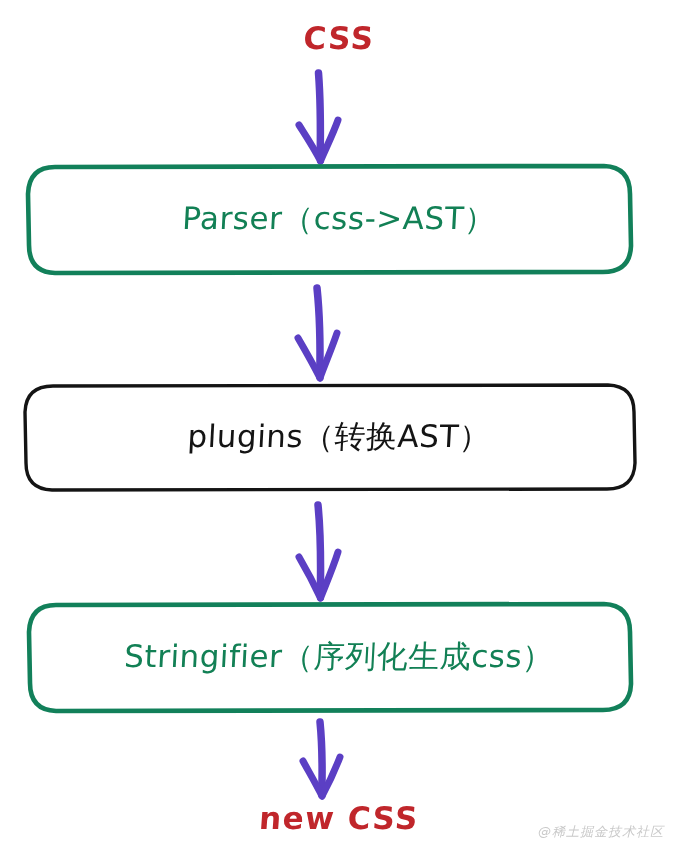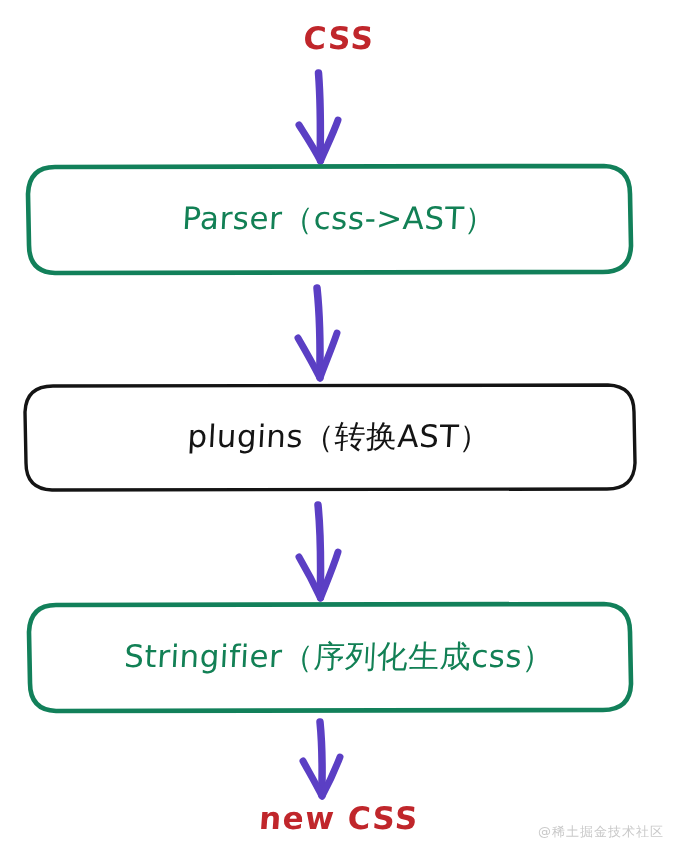--- a/index.html
+++ b/index.html
@@ -78,20 +78,21 @@
 
   .watermark {
     position: absolute;
     right: 14px;
     top: 823px;
     font-size: 13px;
     color: #c9c9c9;
     font-family: "DejaVu Sans", sans-serif;
     letter-spacing: 1px;
     user-select: none;
+    font-style: italic;
   }
 </style>
 </head>
 <body>
 
 <svg id="flow" viewBox="0 0 678 865" xmlns="http://www.w3.org/2000/svg">
 
   <g>
     <path d="M318.5,73 C320.2,95 320.8,118 320.2,158" fill="none" stroke="#5b3fc4" stroke-width="7.5" stroke-linecap="round"></path>
     <path d="M299,125 C306,136 314,148 320.5,161" fill="none" stroke="#5b3fc4" stroke-width="7" stroke-linecap="round"></path>

